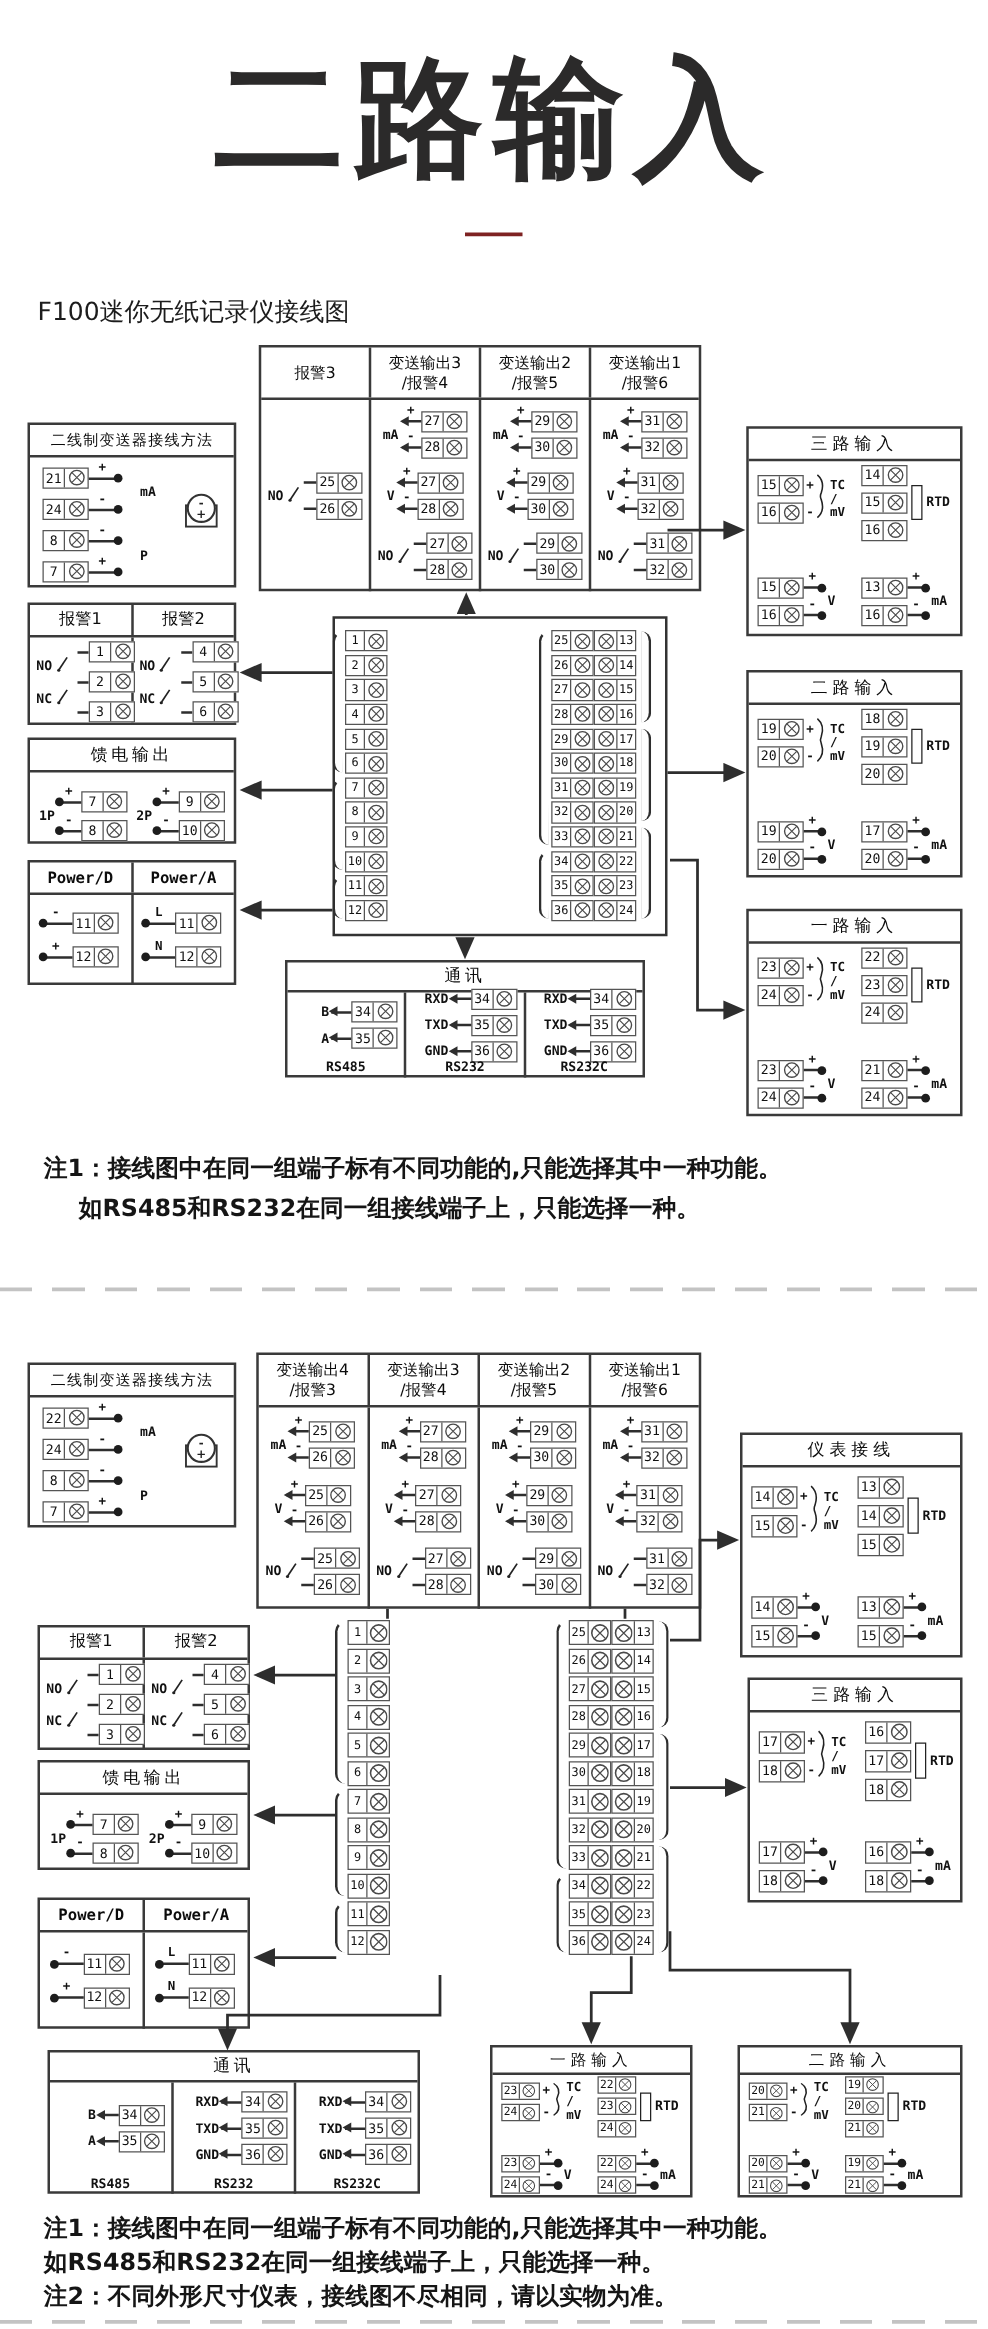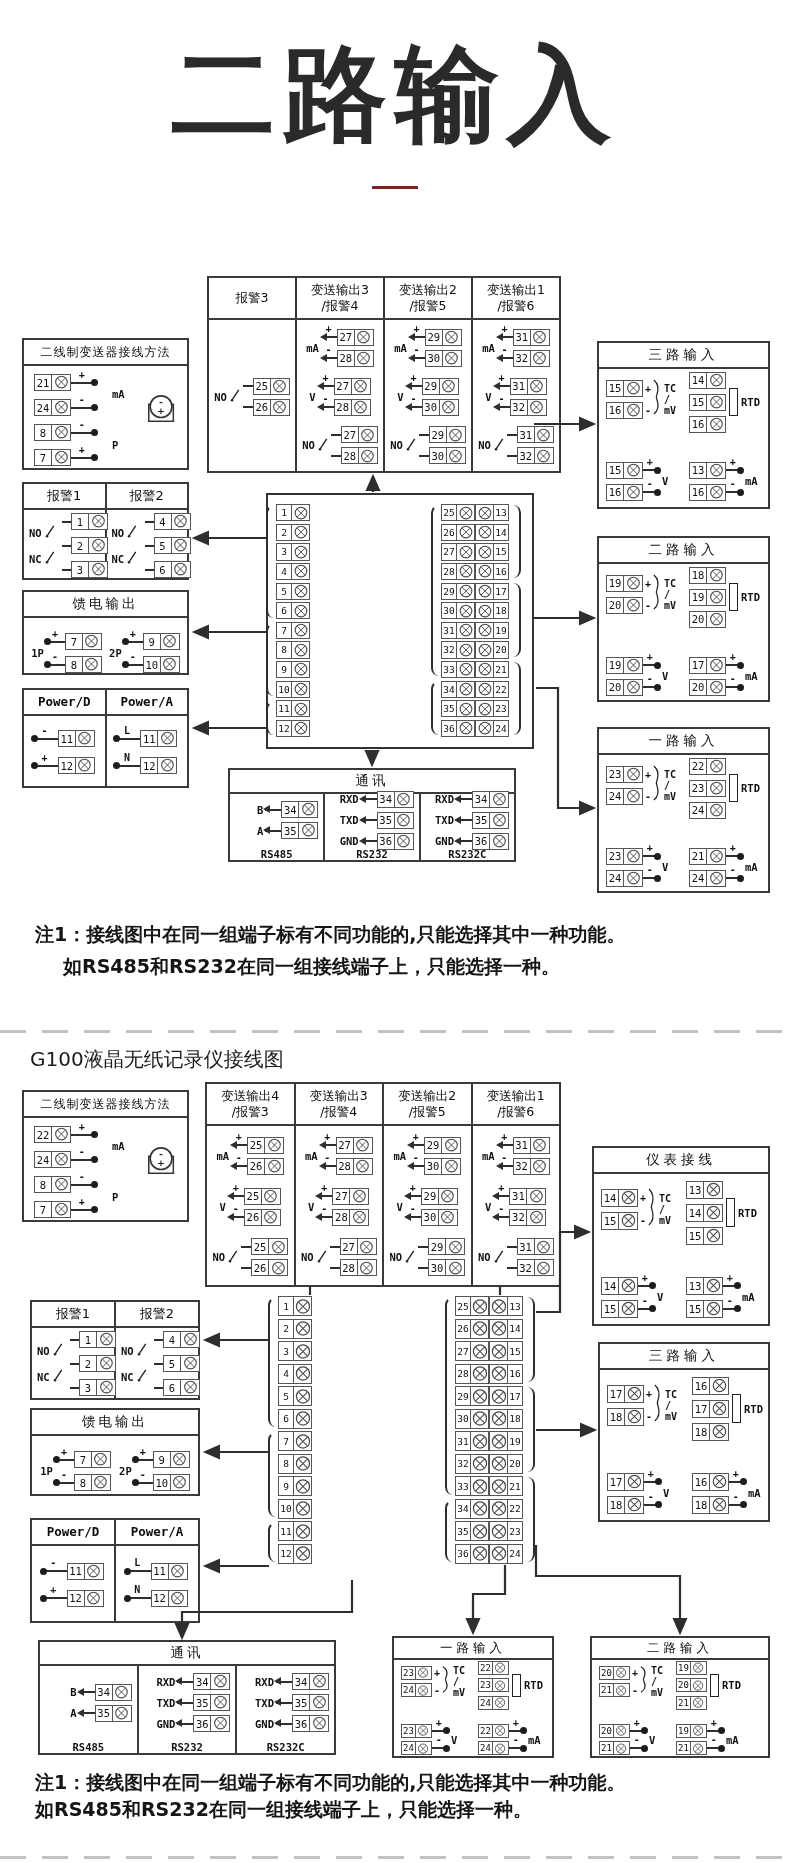--- a/index.html
+++ b/index.html
@@ -77,26 +77,27 @@
   .abs{position:absolute;}
   #wires{position:absolute;left:0;top:0;pointer-events:none;}
 </style>
 </head>
 <body>
 
 <div id="stage">
   <div class="pagetitle">二路输入</div>
   <div class="underline"></div>
 
-  <div class="secheading" style="top:1046px">G100液晶无纸记录仪接线图</div>
+  <div class="secheading" style="top:236px">F100迷你无纸记录仪接线图</div>
 
   <div class="note" style="left:35px;top:922px">注1：接线图中在同一组端子标有不同功能的,只能选择其中一种功能。</div>
   <div class="note" style="left:63px;top:954px">如RS485和RS232在同一组接线端子上，只能选择一种。</div>
   <div class="note" style="left:35px;top:1770px">注1：接线图中在同一组端子标有不同功能的,只能选择其中一种功能。</div>
   <div class="note" style="left:35px;top:1797px">如RS485和RS232在同一组接线端子上，只能选择一种。</div>
+  <div class="note" style="left:35px;top:1824px">注2：不同外形尺寸仪表，接线图不尽相同，请以实物为准。</div>
 
   <div class="dash" style="top:1030px"></div>
   <div class="dash" style="top:1856px"></div>
 <div class="pnl" style="left: 266px; top: 493px; width: 268px; height: 256px;"></div>
     <div class="blk" style="left: 207px; top: 276px; width: 354px; height: 197px;">
       <div class="thr" style="height: 40px;">
         <div class="thc">
           <span>报警3</span>
         </div>
         <div class="thc">

